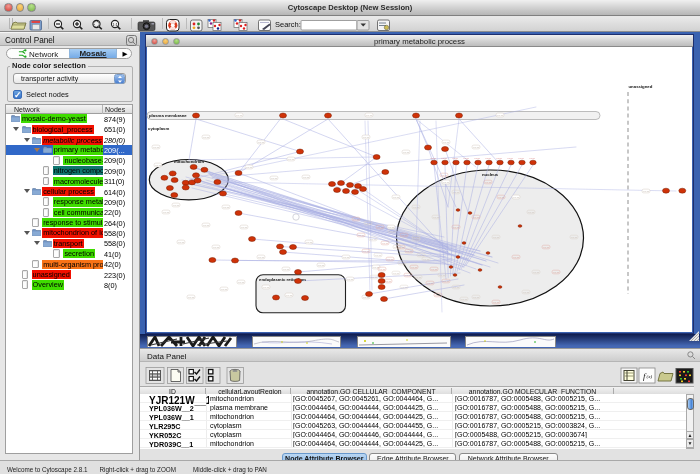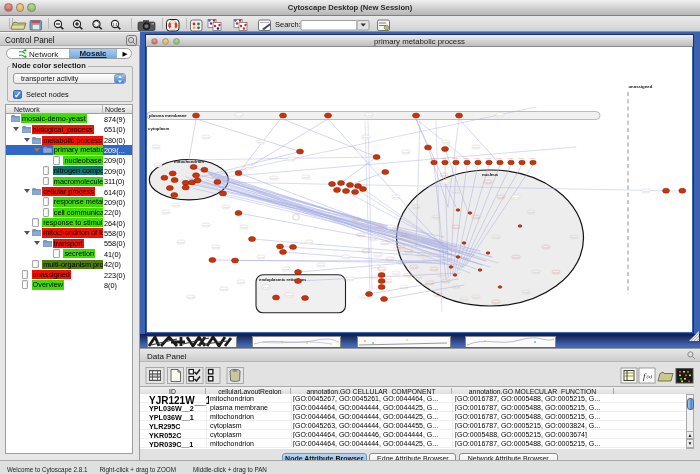--- a/index.html
+++ b/index.html
@@ -201,21 +201,21 @@
 </div>
 <div class="trow" style="top:124.08px;">
 <span class="tri" style="left:7.1px;border-top-color:#555;"></span>
 <svg class="fold" style="left:15.6px" width="9" height="7" viewBox="0 0 9 7">
         <path d="M0.3 6.7 L0.3 1.5 L0.8 0.4 L3.4 0.4 L4 1.5 L8.7 1.5 L8.7 6.7 Z" fill="#6f94c4" stroke="#44608c" stroke-width="0.5"></path>
         <rect x="0.3" y="2.4" width="8.4" height="4.3" fill="#88aad4"></rect>
       </svg>
 <span class="tlab" style="left:25.6px;background:#f21000;max-width:71px;">biological_process</span>
 <span class="tcount" style="color:#000;">651(0)</span>
 </div>
-<div class="trow" style="top:135px;">
+<div class="trow" style="top:135px;font-style:italic;">
 <span class="tri" style="left:17.7px;border-top-color:#555;"></span>
 <svg class="fold" style="left:26.2px" width="9" height="7" viewBox="0 0 9 7">
         <path d="M0.3 6.7 L0.3 1.5 L0.8 0.4 L3.4 0.4 L4 1.5 L8.7 1.5 L8.7 6.7 Z" fill="#6f94c4" stroke="#44608c" stroke-width="0.5"></path>
         <rect x="0.3" y="2.4" width="8.4" height="4.3" fill="#88aad4"></rect>
       </svg>
 <span class="tlab" style="left:36.2px;background:#f21000;max-width:61px;">metabolic process</span>
 <span class="tcount" style="color:#000;">280(0)</span>
 </div>
 <div class="trow" style="top:144.84px;background:#3068c8;">
 <span class="tri" style="left:28.3px;border-top-color:#a8784a;"></span>
@@ -283,21 +283,21 @@
 <span class="tlab" style="left:46.8px;background:#f21000;max-width:50px;">transport</span>
 <span class="tcount" style="color:#000;">558(0)</span>
 </div>
 <div class="trow" style="top:248.64px;">
 <span class="file" style="left:47.4px"></span>
 <span class="tlab" style="left:57.4px;background:#3fdc00;max-width:40px;">secretion</span>
 <span class="tcount" style="color:#000;">41(0)</span>
 </div>
 <div class="trow" style="top:259.02px;">
 <span class="file" style="left:26.2px"></span>
-<span class="tlab" style="left:36.2px;background:#4d7c0f;max-width:61px;">multi-organism pro</span>
+<span class="tlab" style="left:36.2px;background:#f97316;max-width:61px;">multi-organism pro</span>
 <span class="tcount" style="color:#000;">42(0)</span>
 </div>
 <div class="trow" style="top:269.40px;">
 <span class="file" style="left:15.6px"></span>
 <span class="tlab" style="left:25.6px;background:#f21000;max-width:71px;">unassigned</span>
 <span class="tcount" style="color:#000;">223(0)</span>
 </div>
 <div class="trow" style="top:279.78px;">
 <span class="file" style="left:15.6px"></span>
 <span class="tlab" style="left:25.6px;background:#3fdc00;max-width:71px;">Overview</span>

